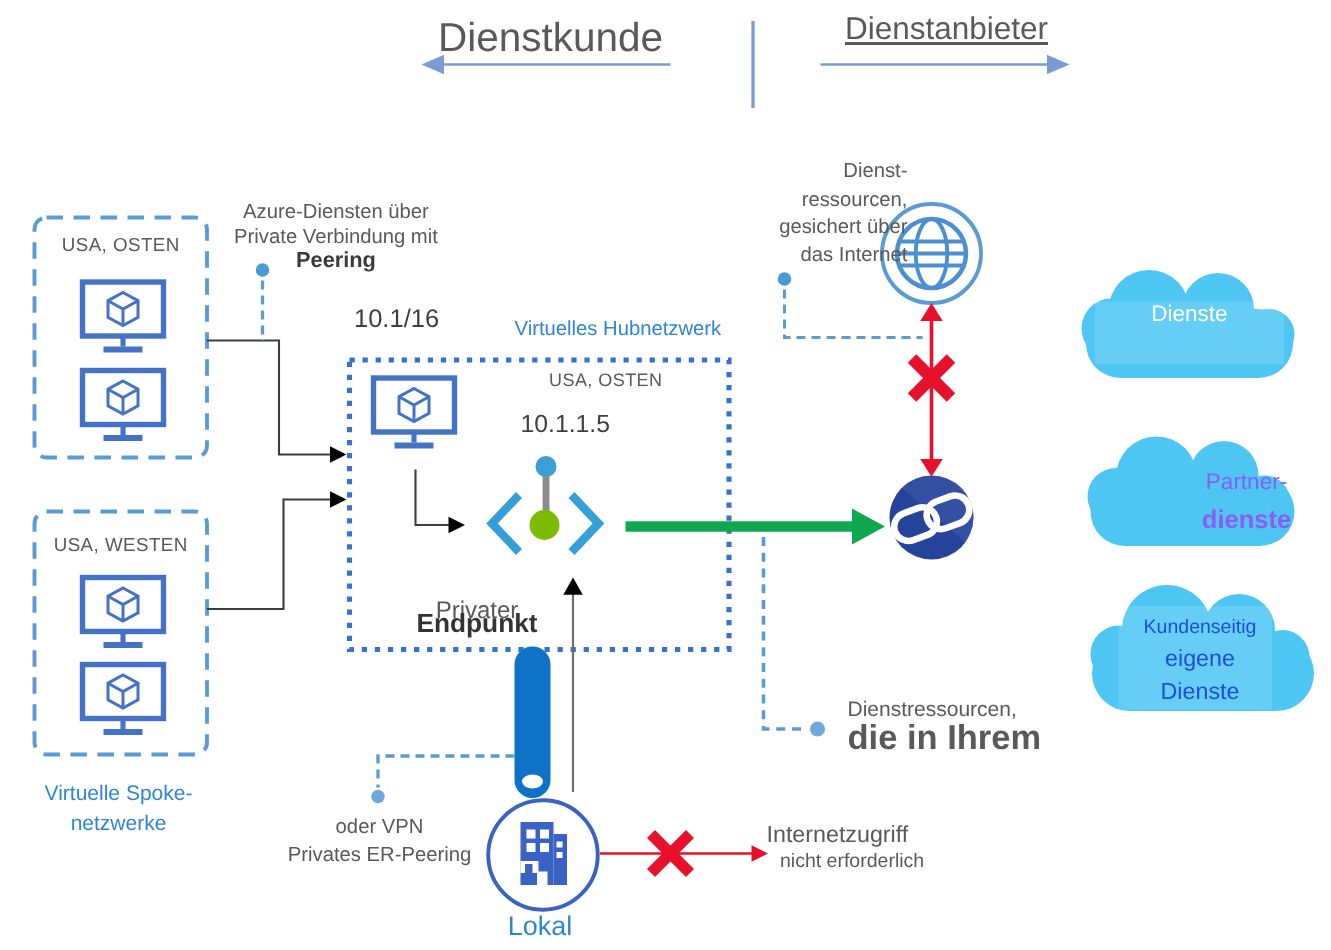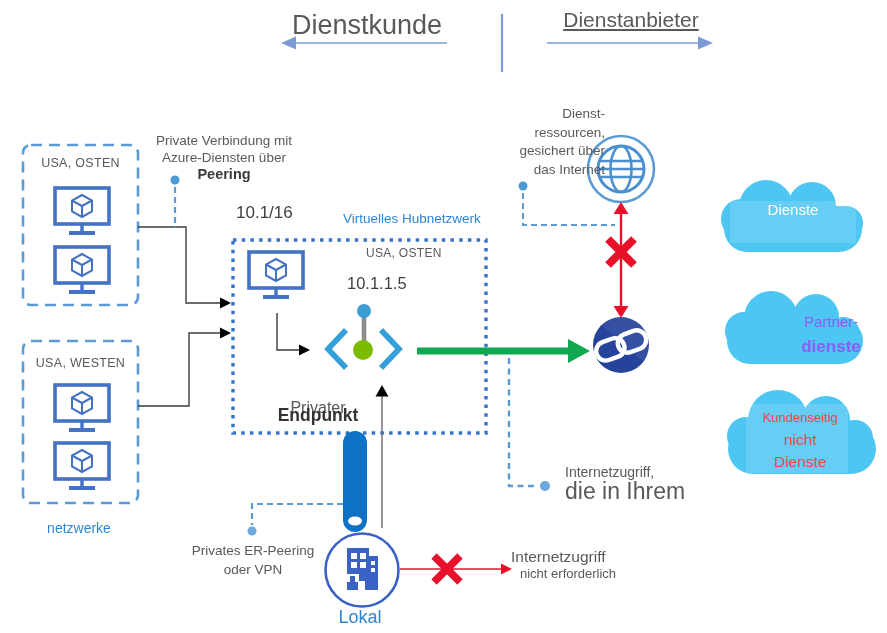--- a/index.html
+++ b/index.html
@@ -17,30 +17,30 @@
   #t-spokecap{left:5px;top:519px;width:148px;font-size:14px;line-height:19.5px;color:#2E86D2;}
   #t-cidr{left:236px;top:203px;font-size:17px;color:#3f3f3f;}
   #t-hubtitle{left:343px;top:211px;font-size:13.5px;color:#2E86D2;}
   #t-hubregion{left:366px;top:246px;font-size:12px;letter-spacing:.3px;}
   #t-ip{left:347px;top:274px;font-size:16.5px;color:#3f3f3f;}
   #t-privater{left:268px;top:383px;width:100px;font-size:16px;margin-top:16px;}
   #t-endpunkt{left:258px;top:405px;width:120px;font-size:17.5px;font-weight:bold;color:#333;}
   #t-inote{left:488px;top:105px;width:117px;text-align:right;font-size:13.5px;line-height:18.5px;white-space:normal;}
   #t-service{left:552px;top:384px;width:140px;font-size:17px;line-height:23px;color:#404040;}
   #t-res1{left:565px;top:464px;font-size:14px;}
-  #t-res2{left:565px;top:478px;font-size:23px;}
+  #t-res2{left:565px;top:478px;font-size:23px;font-weight:bold;}
   #t-res3{left:574px;top:501px;font-size:13px;}
   #t-erpeering{left:180px;top:541px;width:146px;font-size:13.5px;line-height:19px;}
   #t-lokal{left:320px;top:607px;width:80px;font-size:18px;color:#2E86D2;}
   #t-noint1{left:511px;top:548px;font-size:15.5px;}
   #t-noint2{left:520px;top:566px;font-size:13px;}
   #t-cloud1{left:728px;top:199px;width:130px;color:#fff;font-size:15px;line-height:22.5px;}
   #t-cloud2{left:766px;top:309px;width:130px;color:#8b5cf6;font-size:15px;line-height:25px;text-align:center;}
   #t-cloud2 .b2{font-size:17px;font-weight:bold;}
-  #t-cloud3{left:735px;top:407px;width:130px;color:#ef4444;font-size:13px;line-height:22px;text-align:center;}
+  #t-cloud3{left:735px;top:407px;width:130px;color:#1d4ed8;font-size:13px;line-height:22px;text-align:center;}
   #t-cloud3 .big{font-size:15.5px;}
 </style>
 </head>
 <body>
 
 <div id="canvas">
 
 <svg id="gfx" width="887" height="633" viewBox="0 0 887 633">
   <defs>
     <g id="vm-proto">
@@ -205,65 +205,66 @@
     <circle cx="855" cy="438" r="18"></circle>
     <rect x="728" y="424" width="148" height="50" rx="25"></rect>
     <rect x="746" y="404" width="102" height="69" fill="#ffffff" opacity="0.14"></rect>
   </g>
 </svg>
 
 <div class="t ctr" id="t-dienstkunde">Dienstkunde</div>
 <div class="t ctr" id="t-dienstanbieter">Dienstanbieter</div>
 
 <div class="t ctr" id="t-peering">
+  <div>Azure-Diensten über</div>
   <div>Private Verbindung mit</div>
-  <div>Azure-Diensten über</div>
   <div class="b3">Peering</div>
 </div>
 
 <div class="t ctr" id="t-spoke1">USA, OSTEN</div>
 <div class="t ctr" id="t-spoke2">USA, WESTEN</div>
 <div class="t ctr" id="t-spokecap">
+  <div>Virtuelle Spoke-</div>
   <div>netzwerke</div>
 </div>
 
 <div class="t" id="t-cidr">10.1/16</div>
 <div class="t" id="t-hubtitle">Virtuelles Hubnetzwerk</div>
 <div class="t" id="t-hubregion">USA, OSTEN</div>
 <div class="t" id="t-ip">10.1.1.5</div>
 <div class="t ctr" id="t-privater">Privater</div>
 <div class="t ctr" id="t-endpunkt">Endpunkt</div>
 
 <div class="t" id="t-inote">
   <div>Dienst-</div>
   <div>ressourcen,</div>
   <div>gesichert über</div>
   <div>das Internet</div>
 </div>
 
 
-<div class="t" id="t-res1">Internetzugriff,</div>
+<div class="t" id="t-res1">Dienstressourcen,</div>
 <div class="t" id="t-res2">die in Ihrem</div>
 
 <div class="t ctr" id="t-erpeering">
+  <div>oder VPN</div>
   <div>Privates ER-Peering</div>
-  <div>oder VPN</div>
 </div>
 
 <div class="t ctr" id="t-lokal">Lokal</div>
 
 <div class="t" id="t-noint1">Internetzugriff</div>
 <div class="t" id="t-noint2">nicht erforderlich</div>
 
 <div class="t ctr" id="t-cloud1">
   <div>Dienste</div>
 </div>
 <div class="t ctr" id="t-cloud2">
   <div>Partner-</div>
   <div class="b2">dienste</div>
 </div>
 <div class="t ctr" id="t-cloud3">
   <div>Kundenseitig</div>
-  <div class="big">nicht</div>
+  <div class="big">eigene</div>
   <div class="big">Dienste</div>
 </div>
 
 </div>
 
 </body></html>

